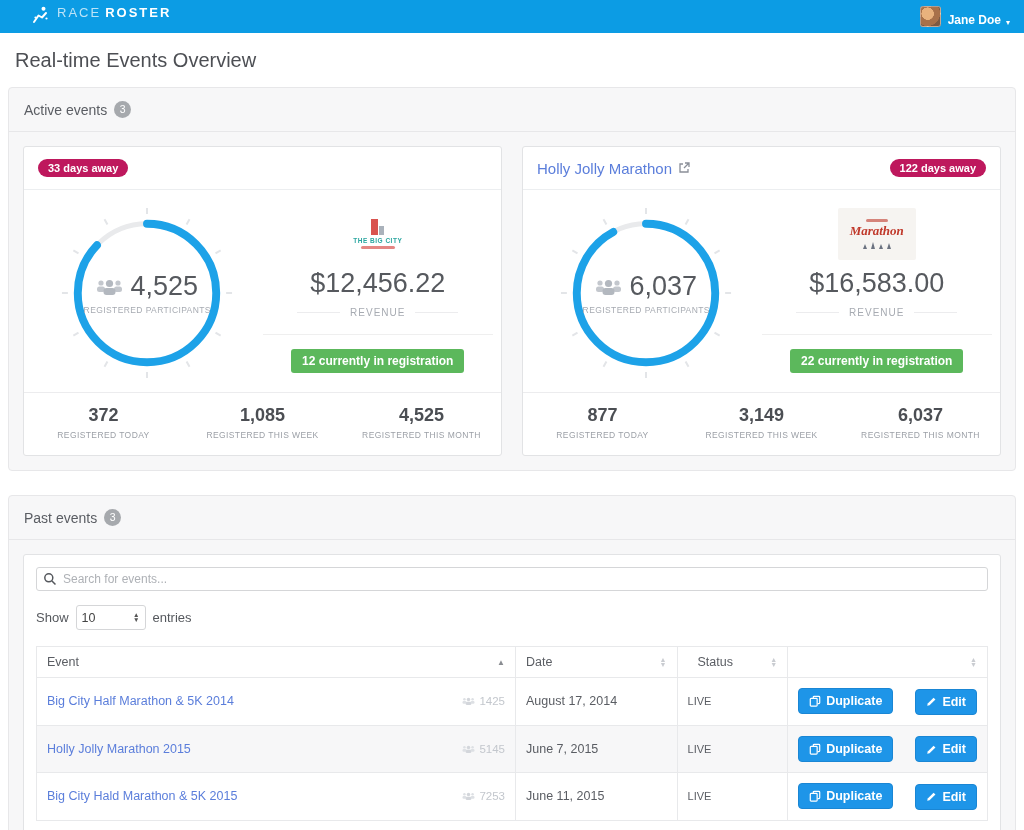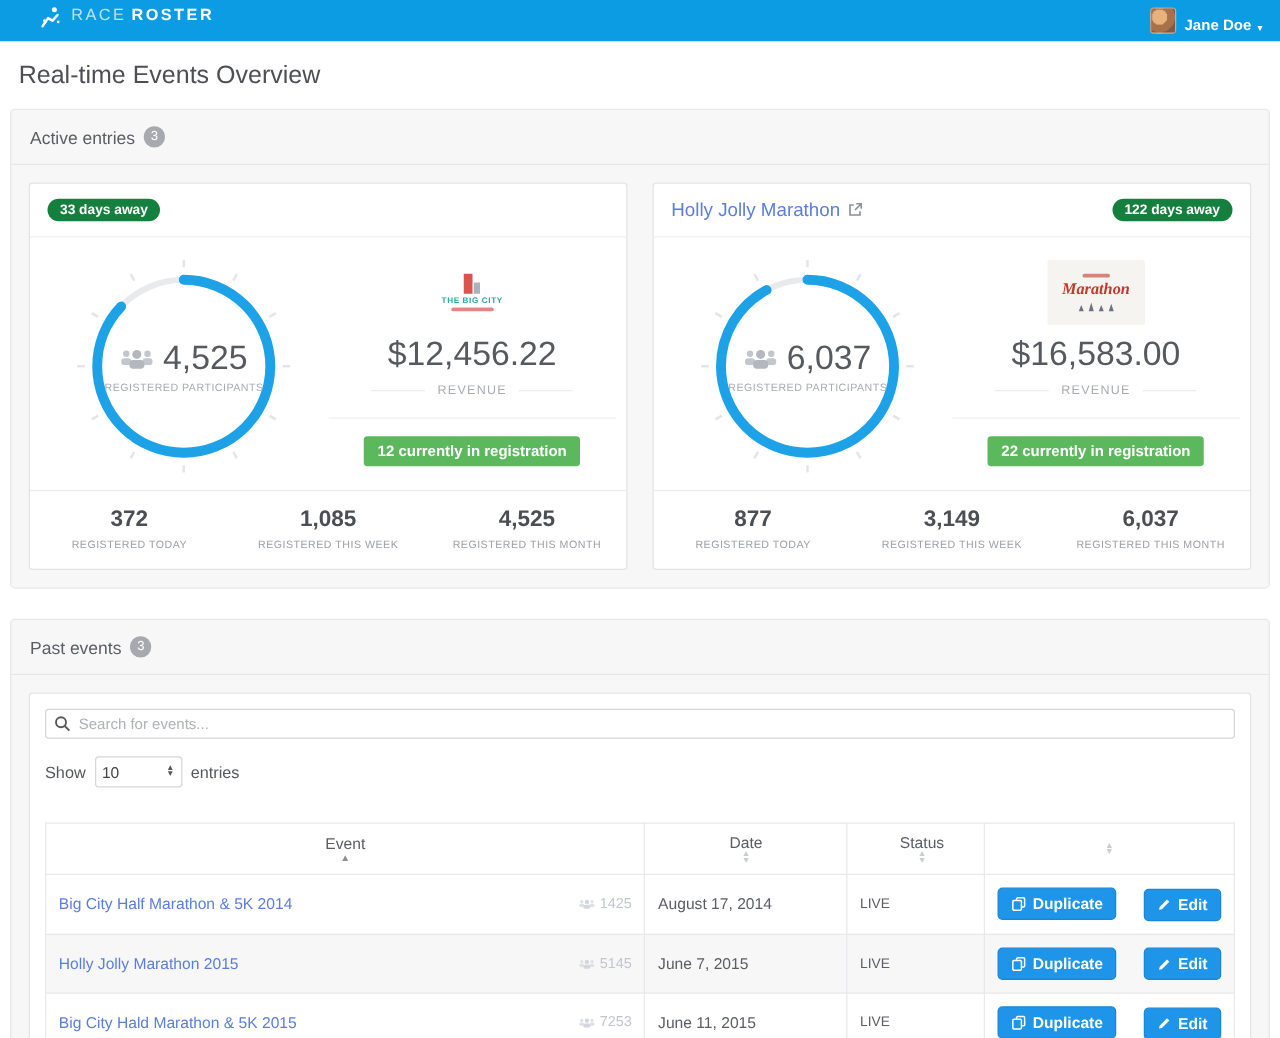--- a/index.html
+++ b/index.html
@@ -24,21 +24,21 @@
   
   .panel { margin:0 8px 24px 8px; background:#f7f7f8; border:1px solid #e7e7e9; border-radius:4px; }
   .panel-head { padding:13px 15px; font-size:14px; color:#5a5d63; border-bottom:1px solid #e7e7e9; display:flex; align-items:center; }
   .count-badge { display:inline-block; width:17px; height:17px; border-radius:50%; background:#a6a9ad; color:#fff; font-size:10.5px; line-height:17px; text-align:center; margin-left:7px; }
 
   
   .cards { display:flex; gap:20px; padding:14px; }
   .card { flex:1; background:#fff; border:1px solid #e2e3e5; border-radius:3px; }
   .card-head { display:flex; align-items:center; justify-content:space-between; padding:12px 14px; border-bottom:1px solid #eceef0; }
   .card-title { color:#5b7edb; font-size:15px; text-decoration:none; display:flex; align-items:center; gap:6px; cursor:pointer; }
-  .pill { background:#15803d; color:#fff; font-size:11px; font-weight:700; padding:3px 10px; border-radius:10px; white-space:nowrap; }
+  .pill { background:#be185d; color:#fff; font-size:11px; font-weight:700; padding:3px 10px; border-radius:10px; white-space:nowrap; }
   .card-body { display:flex; padding:14px 8px 10px 8px; }
   .donut-wrap { position:relative; width:50%; display:flex; justify-content:center; }
   .donut { width:178px; height:178px; }
   .donut-center { position:absolute; inset:0; display:flex; flex-direction:column; align-items:center; justify-content:center; pointer-events:none; }
   .donut-num-row { display:flex; align-items:center; gap:7px; }
   .donut-num { font-size:27px; font-weight:300; color:#56595e; }
   .donut-label { font-size:8.5px; color:#a7abb2; letter-spacing:.4px; margin-top:3px; }
   .rev-col { width:50%; display:flex; flex-direction:column; align-items:center; padding-top:4px; }
   .revenue { font-size:27px; font-weight:300; color:#56595e; margin-top:8px; }
   .rev-label { width:70%; display:flex; align-items:center; gap:10px; color:#a7abb2; font-size:10px; letter-spacing:1px; margin-top:8px; }
@@ -62,30 +62,30 @@
   .hj-script { font-family:"Liberation Serif", serif; font-style:italic; font-weight:700; color:#c0392b; font-size:13px; margin-top:1px; }
   .hj-trees { display:flex; gap:4px; margin-top:3px; align-items:flex-end; }
   .tree { width:0; height:0; border-left:2px solid transparent; border-right:2px solid transparent; border-bottom:5px solid #6b7280; }
 
   
   .table-card { margin:14px; background:#fff; border:1px solid #e2e3e5; border-radius:3px; padding:12px; }
   .search-box { position:relative; }
   .search-box input { width:100%; height:24px; border:1px solid #d5d6d8; border-radius:3px; padding:0 8px 0 26px; font-size:12px; color:#555; outline:none; font-family:"Liberation Sans", sans-serif; }
   .search-box input::placeholder { color:#aeb1b6; }
   .search-icon { position:absolute; left:7px; top:5px; }
-  .show-row { display:flex; align-items:center; gap:7px; font-size:13px; color:#55585d; margin:14px 0 28px 0; }
+  .show-row { display:flex; align-items:center; gap:7px; font-size:13px; color:#55585d; margin:14px 0 16px 0; }
   .select-box { width:70px; height:25px; border:1px solid #d5d6d8; border-radius:3px; display:flex; align-items:center; justify-content:space-between; padding:0 5px; cursor:pointer; font-size:12.5px; color:#444; }
   .updown { display:flex; flex-direction:column; line-height:4.5px; font-size:6.5px; color:#555; }
 
   table { width:100%; border-collapse:collapse; border:1px solid #e2e3e5; }
   th, td { border:1px solid #e8e9eb; font-size:12.5px; }
   th { text-align:left; color:#5a5d63; font-weight:400; padding:8px 10px; }
   td { padding:10px 10px; color:#5a5d63; }
   tbody tr:nth-child(even) { background:#f7f7f8; }
-  .th-flex { display:flex; align-items:center; justify-content:space-between;flex-direction:column; }
+  .th-flex { display:flex; align-items:center; justify-content:space-between; }
   .sort-active { color:#8a8d92; font-size:8px; }
   .sorts { display:flex; flex-direction:column; line-height:5px; font-size:7px; color:#c9ccd1; }
   .col-event { width:54%; } .col-date { width:18%; } .col-status { width:12%;padding-left:20px; } .col-actions { width:16%; }
   .cell-event { display:flex; align-items:center; justify-content:space-between; }
   .event-link { color:#5b7edb; text-decoration:none; font-size:12.5px; cursor:pointer; }
   .row-count { display:flex; align-items:center; gap:4px; color:#c3c7cd; font-size:11.5px; }
   td.cell-status { font-size:11px; }
   .cell-actions { text-align:right; white-space:nowrap; }
   .btn { display:inline-flex; align-items:center; gap:5px; background:#1e95e8; border:1px solid #1a86d4; color:#fff; font-size:12.5px; font-weight:700; padding:5px 10px; border-radius:4px; cursor:pointer; font-family:"Liberation Sans", sans-serif; }
   .btn + .btn { margin-left:22px; }
@@ -110,21 +110,21 @@
     <span class="avatar"></span>
     <span class="user-name">Jane Doe</span>
     <span class="user-caret">▾</span>
   </div>
 </header>
 
 <h1 class="page-title">Real-time Events Overview</h1>
 
 <section class="panel">
   <div class="panel-head">
-    <span>Active entries</span>
+    <span>Active events</span>
     <span class="count-badge">3</span>
   </div>
   <div class="cards">
 
     <article class="card">
       <div class="card-head">
         <span class="pill">33 days away</span>
       </div>
       <div class="card-body">
         <div class="donut-wrap">

